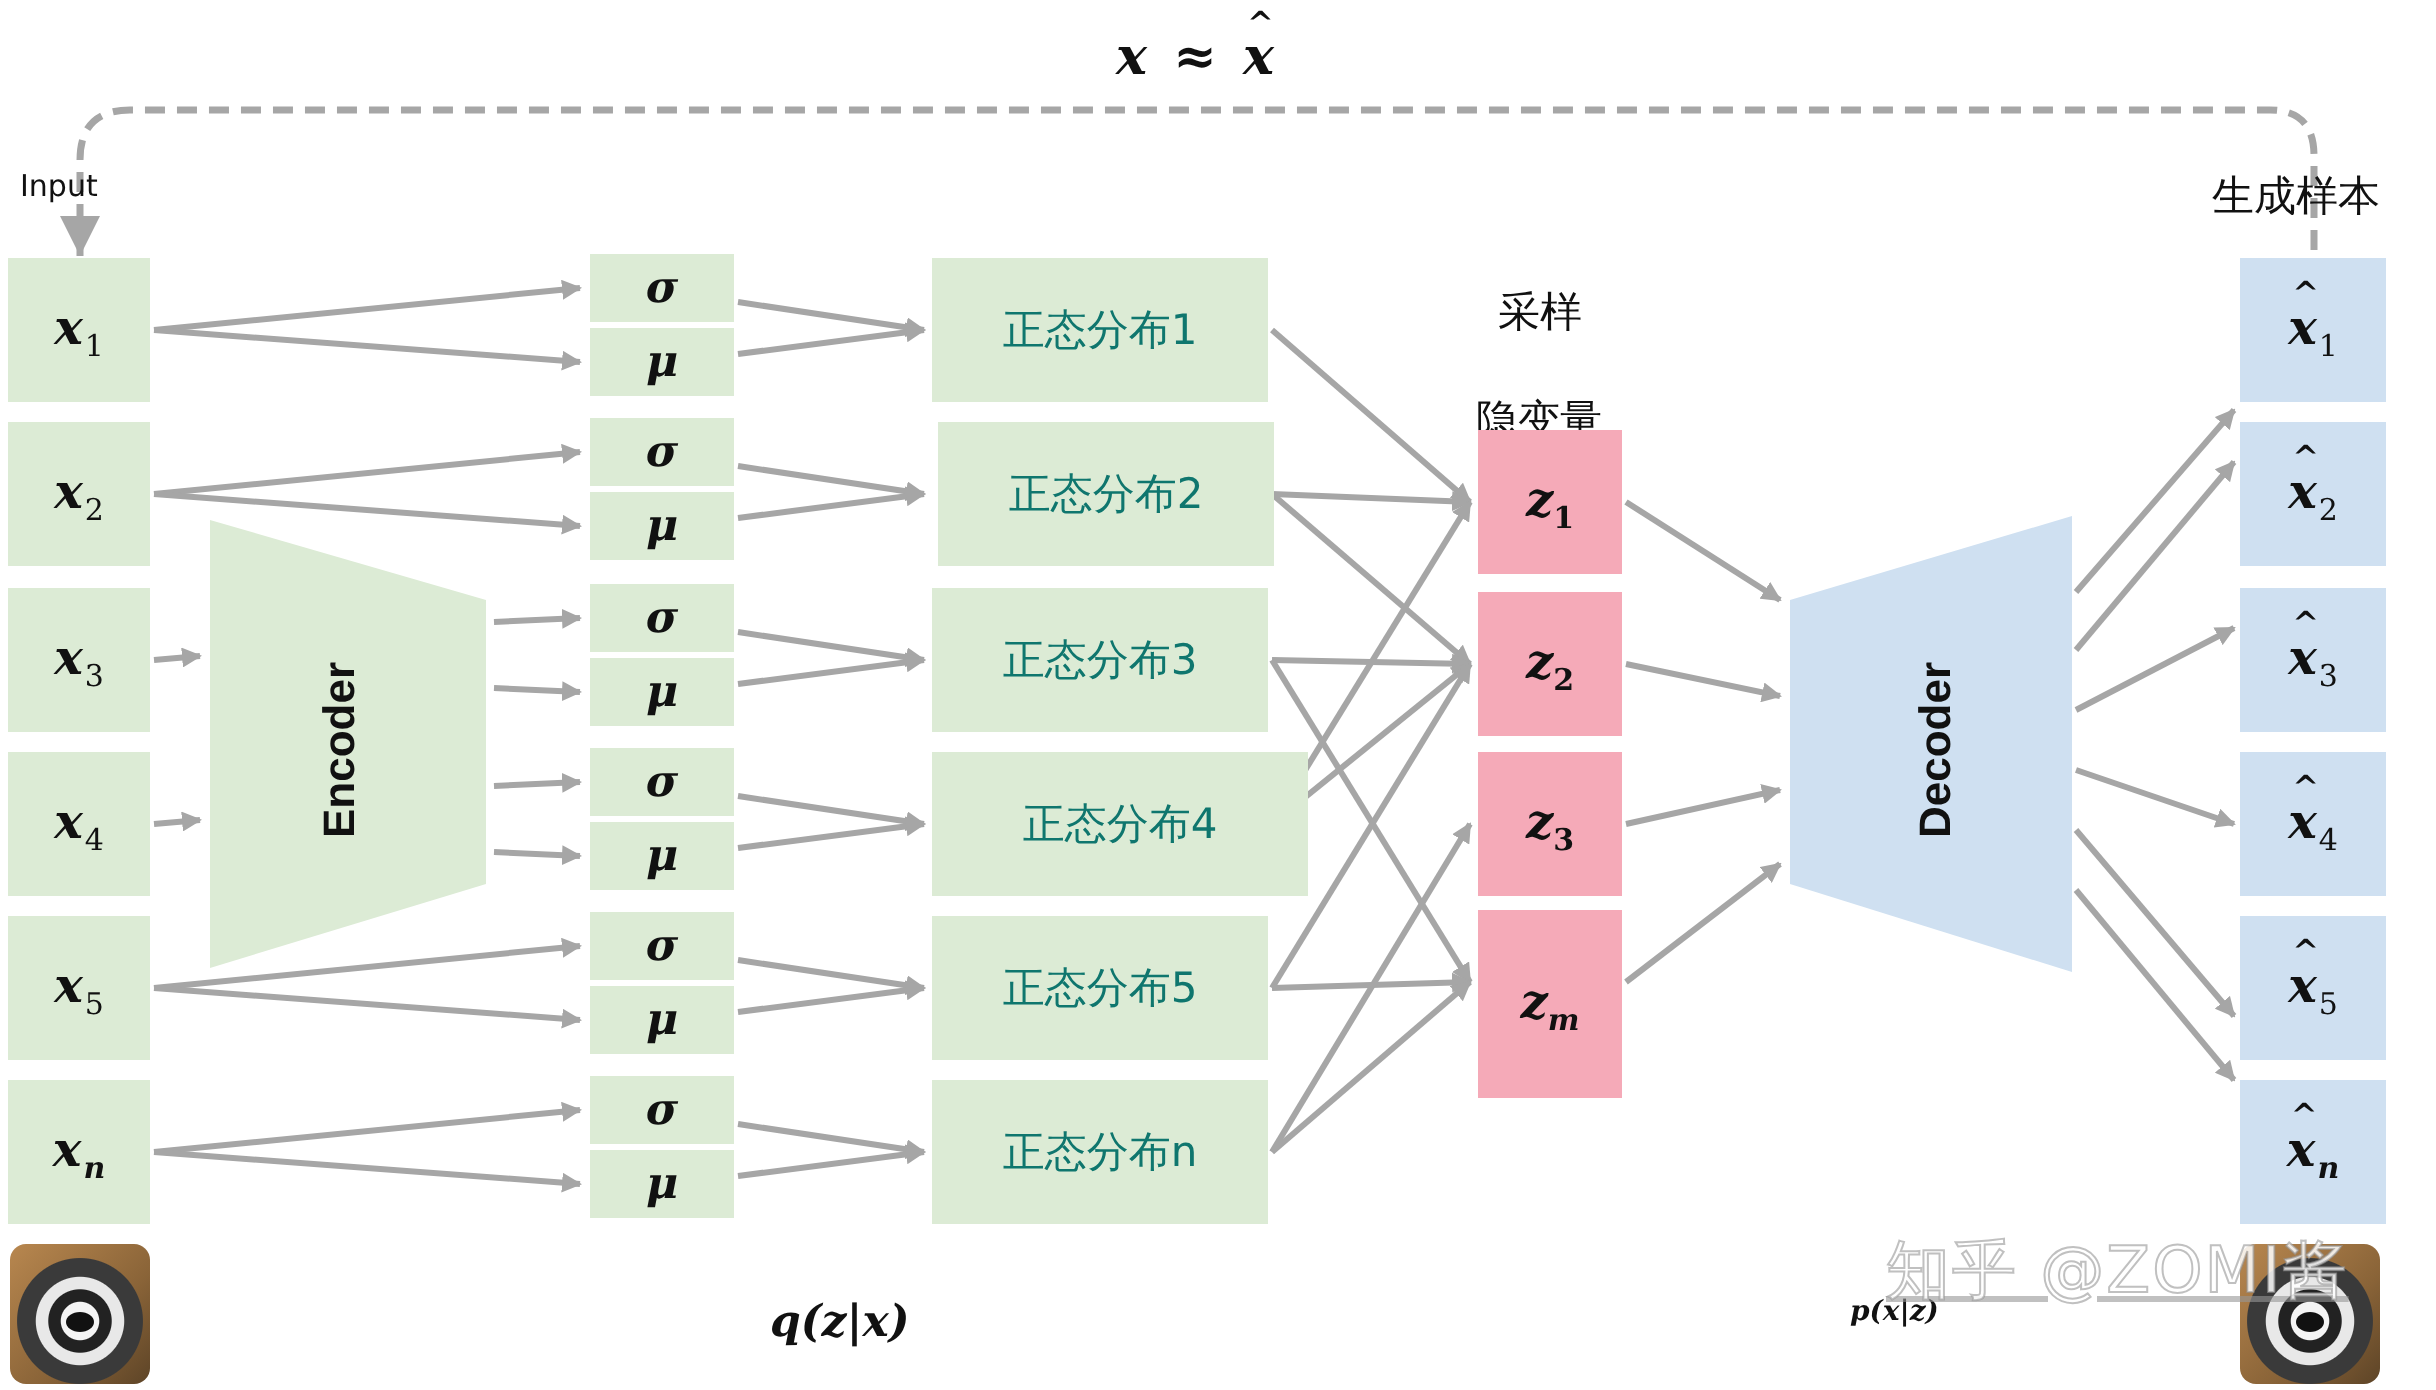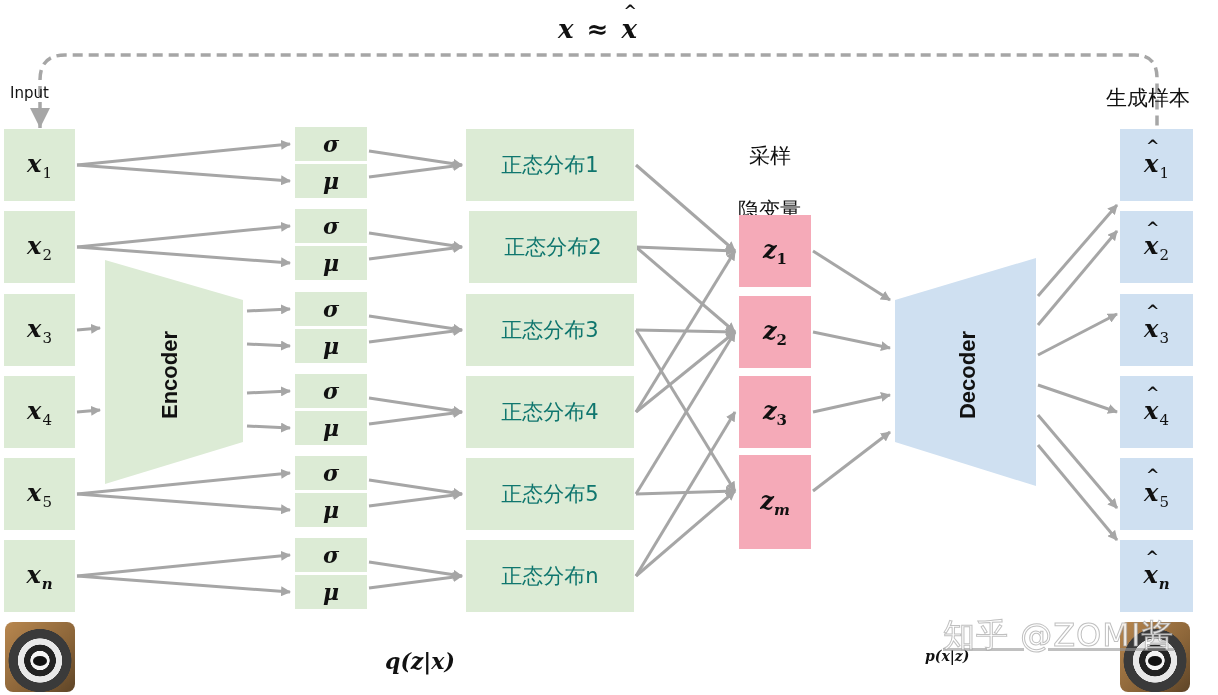--- a/index.html
+++ b/index.html
@@ -166,21 +166,21 @@
   <div id="col-dists">
       <div class="box green" style="left: 466px; top: 129px; width: 168px; height: 72px;">
         <span class="dist">正态分布1</span>
       </div>
       <div class="box green" style="left: 469px; top: 211px; width: 168px; height: 72px;">
         <span class="dist">正态分布2</span>
       </div>
       <div class="box green" style="left: 466px; top: 294px; width: 168px; height: 72px;">
         <span class="dist">正态分布3</span>
       </div>
-      <div class="box green" style="left: 466px; top: 376px; width: 168px; height: 72px;">
+      <div class="box green" style="left: 466px; top: 376px; width: 188px; height: 72px;">
         <span class="dist">正态分布4</span>
       </div>
       <div class="box green" style="left: 466px; top: 458px; width: 168px; height: 72px;">
         <span class="dist">正态分布5</span>
       </div>
       <div class="box green" style="left: 466px; top: 540px; width: 168px; height: 72px;">
         <span class="dist">正态分布n</span>
       </div>
     </div>
   <div id="col-latents">

